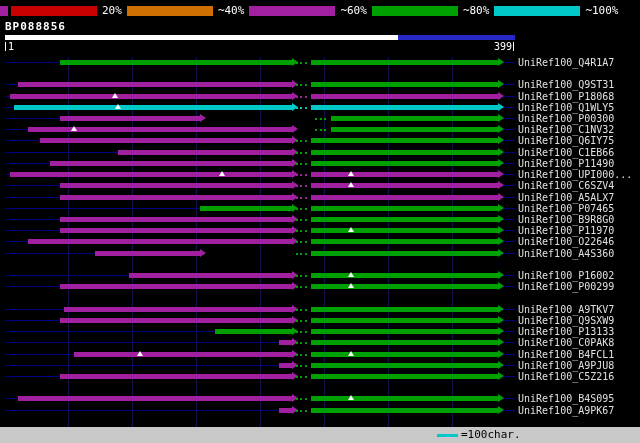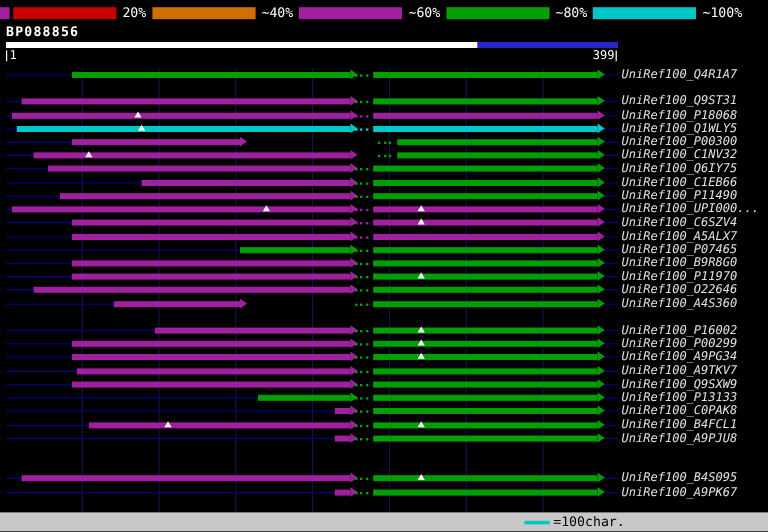--- a/index.html
+++ b/index.html
@@ -13,21 +13,21 @@
   .key-block{height:10px;flex:0 0 86px;}
   .key-label{color:#fff;font-size:11px;line-height:12px;padding:0 5px;white-space:nowrap;}
   .query-name{position:absolute;left:5px;top:20px;color:#fff;font-size:11px;font-weight:bold;letter-spacing:1px;}
   .query-bar{position:absolute;left:5px;top:35px;height:5px;display:flex;}
   .qb-main{width:393px;height:5px;background:#fff;}
   .qb-ext{width:117px;height:5px;background:var(--blue,#2828c8);}
   .tick{position:absolute;width:1px;height:9px;background:#fff;top:42px;}
   .ruler-label{position:absolute;color:#fff;font-size:10px;top:42px;line-height:10px;}
   #plot{position:absolute;left:0;top:57px;width:640px;height:370px;}
   .grid{position:absolute;width:1px;top:0;height:370px;background:var(--grid,#12124e);}
-  .hit-row{position:absolute;left:0;width:640px;height:11px;font-style:italic;}
+  .hit-row{position:absolute;left:0;width:640px;height:11px;}
   .bl{position:absolute;height:1px;top:5px;background:var(--baseline,#000080);}
   .seg{position:absolute;height:5px;top:3px;}
   .arrowhead{position:absolute;width:0;height:0;top:1px;
     border-top:4px solid transparent;border-bottom:4px solid transparent;border-left:6px solid;}
   .dot{position:absolute;width:2px;height:2px;top:5px;}
   .gapmark{position:absolute;width:0;height:0;top:2px;
     border-left:3px solid transparent;border-right:3px solid transparent;border-bottom:5px solid #fff;}
   .hit-label{position:absolute;left:518px;top:0;color:var(--labelc,#e0e0e0);font-size:10px;line-height:11px;white-space:nowrap;cursor:pointer;}
   .footer{position:absolute;left:0;top:427px;width:640px;height:16px;background:var(--footerbg,#c8c8c8);color:#000;font-size:11px;}
   .footer-text{position:absolute;left:3px;top:1px;white-space:nowrap;}
@@ -302,33 +302,20 @@
       <div class="seg" title="UniRef100_P00299 ~60%" style="left: 60.1px; width: 231.9px; background: rgb(160, 32, 160);"></div>
       <div class="arrowhead" style="left: 292px; border-left-color: rgb(160, 32, 160);"></div>
       <div class="seg" title="UniRef100_P00299 ~80%" style="left: 311.3px; width: 187.1px; background: rgb(0, 160, 0);"></div>
       <div class="arrowhead" style="left: 498.3px; border-left-color: rgb(0, 160, 0);"></div>
       <div class="dot" style="left: 295.9px; background: rgb(0, 160, 0);"></div>
       <div class="dot" style="left: 300.4px; background: rgb(0, 160, 0);"></div>
       <div class="dot" style="left: 304.8px; background: rgb(0, 160, 0);"></div>
       <div class="gapmark" style="left: 348px;"></div>
       <span class="hit-label">UniRef100_P00299</span>
     </div>
-    <div class="hit-row" style="top: 235.45px;">
-      <div class="bl" style="left: 5px; width: 288.3px;"></div>
-      <div class="bl" style="left: 311.3px; width: 203.7px;"></div>
-      <div class="seg" title="UniRef100_A9PG34 ~60%" style="left: 60.1px; width: 231.9px; background: rgb(160, 32, 160);"></div>
-      <div class="arrowhead" style="left: 292px; border-left-color: rgb(160, 32, 160);"></div>
-      <div class="seg" title="UniRef100_A9PG34 ~80%" style="left: 311.3px; width: 187.1px; background: rgb(0, 160, 0);"></div>
-      <div class="arrowhead" style="left: 498.3px; border-left-color: rgb(0, 160, 0);"></div>
-      <div class="dot" style="left: 295.9px; background: rgb(0, 160, 0);"></div>
-      <div class="dot" style="left: 300.4px; background: rgb(0, 160, 0);"></div>
-      <div class="dot" style="left: 304.8px; background: rgb(0, 160, 0);"></div>
-      <div class="gapmark" style="left: 348px;"></div>
-      <span class="hit-label">UniRef100_A9PG34</span>
-    </div>
     <div class="hit-row" style="top: 246.67px;">
       <div class="bl" style="left: 5px; width: 288.3px;"></div>
       <div class="bl" style="left: 311.3px; width: 203.7px;"></div>
       <div class="seg" title="UniRef100_A9TKV7 ~60%" style="left: 63.9px; width: 228.1px; background: rgb(160, 32, 160);"></div>
       <div class="arrowhead" style="left: 292px; border-left-color: rgb(160, 32, 160);"></div>
       <div class="seg" title="UniRef100_A9TKV7 ~80%" style="left: 311.3px; width: 187.1px; background: rgb(0, 160, 0);"></div>
       <div class="arrowhead" style="left: 498.3px; border-left-color: rgb(0, 160, 0);"></div>
       <div class="dot" style="left: 295.9px; background: rgb(0, 160, 0);"></div>
       <div class="dot" style="left: 300.4px; background: rgb(0, 160, 0);"></div>
       <div class="dot" style="left: 304.8px; background: rgb(0, 160, 0);"></div>
@@ -388,20 +375,32 @@
       <div class="bl" style="left: 5px; width: 288.3px;"></div>
       <div class="bl" style="left: 311.3px; width: 203.7px;"></div>
       <div class="seg" title="UniRef100_A9PJU8 ~60%" style="left: 279.2px; width: 12.8px; background: rgb(160, 32, 160);"></div>
       <div class="arrowhead" style="left: 292px; border-left-color: rgb(160, 32, 160);"></div>
       <div class="seg" title="UniRef100_A9PJU8 ~80%" style="left: 311.3px; width: 187.1px; background: rgb(0, 160, 0);"></div>
       <div class="arrowhead" style="left: 498.3px; border-left-color: rgb(0, 160, 0);"></div>
       <div class="dot" style="left: 295.9px; background: rgb(0, 160, 0);"></div>
       <div class="dot" style="left: 300.4px; background: rgb(0, 160, 0);"></div>
       <div class="dot" style="left: 304.8px; background: rgb(0, 160, 0);"></div>
       <span class="hit-label">UniRef100_A9PJU8</span>
+    </div>
+    <div class="hit-row" style="top: 313.94px;">
+      <div class="bl" style="left: 5px; width: 288.3px;"></div>
+      <div class="bl" style="left: 311.3px; width: 203.7px;"></div>
+      <div class="seg" title="UniRef100_C5Z216 ~60%" style="left: 60.1px; width: 231.9px; background: rgb(160, 32, 160);"></div>
+      <div class="arrowhead" style="left: 292px; border-left-color: rgb(160, 32, 160);"></div>
+      <div class="seg" title="UniRef100_C5Z216 ~80%" style="left: 311.3px; width: 187.1px; background: rgb(0, 160, 0);"></div>
+      <div class="arrowhead" style="left: 498.3px; border-left-color: rgb(0, 160, 0);"></div>
+      <div class="dot" style="left: 295.9px; background: rgb(0, 160, 0);"></div>
+      <div class="dot" style="left: 300.4px; background: rgb(0, 160, 0);"></div>
+      <div class="dot" style="left: 304.8px; background: rgb(0, 160, 0);"></div>
+      <span class="hit-label">UniRef100_C5Z216</span>
     </div>
     <div class="hit-row" style="top: 336.36px;">
       <div class="bl" style="left: 5px; width: 288.3px;"></div>
       <div class="bl" style="left: 311.3px; width: 203.7px;"></div>
       <div class="seg" title="UniRef100_B4S095 ~60%" style="left: 17.8px; width: 274.2px; background: rgb(160, 32, 160);"></div>
       <div class="arrowhead" style="left: 292px; border-left-color: rgb(160, 32, 160);"></div>
       <div class="seg" title="UniRef100_B4S095 ~80%" style="left: 311.3px; width: 187.1px; background: rgb(0, 160, 0);"></div>
       <div class="arrowhead" style="left: 498.3px; border-left-color: rgb(0, 160, 0);"></div>
       <div class="dot" style="left: 295.9px; background: rgb(0, 160, 0);"></div>
       <div class="dot" style="left: 300.4px; background: rgb(0, 160, 0);"></div>

